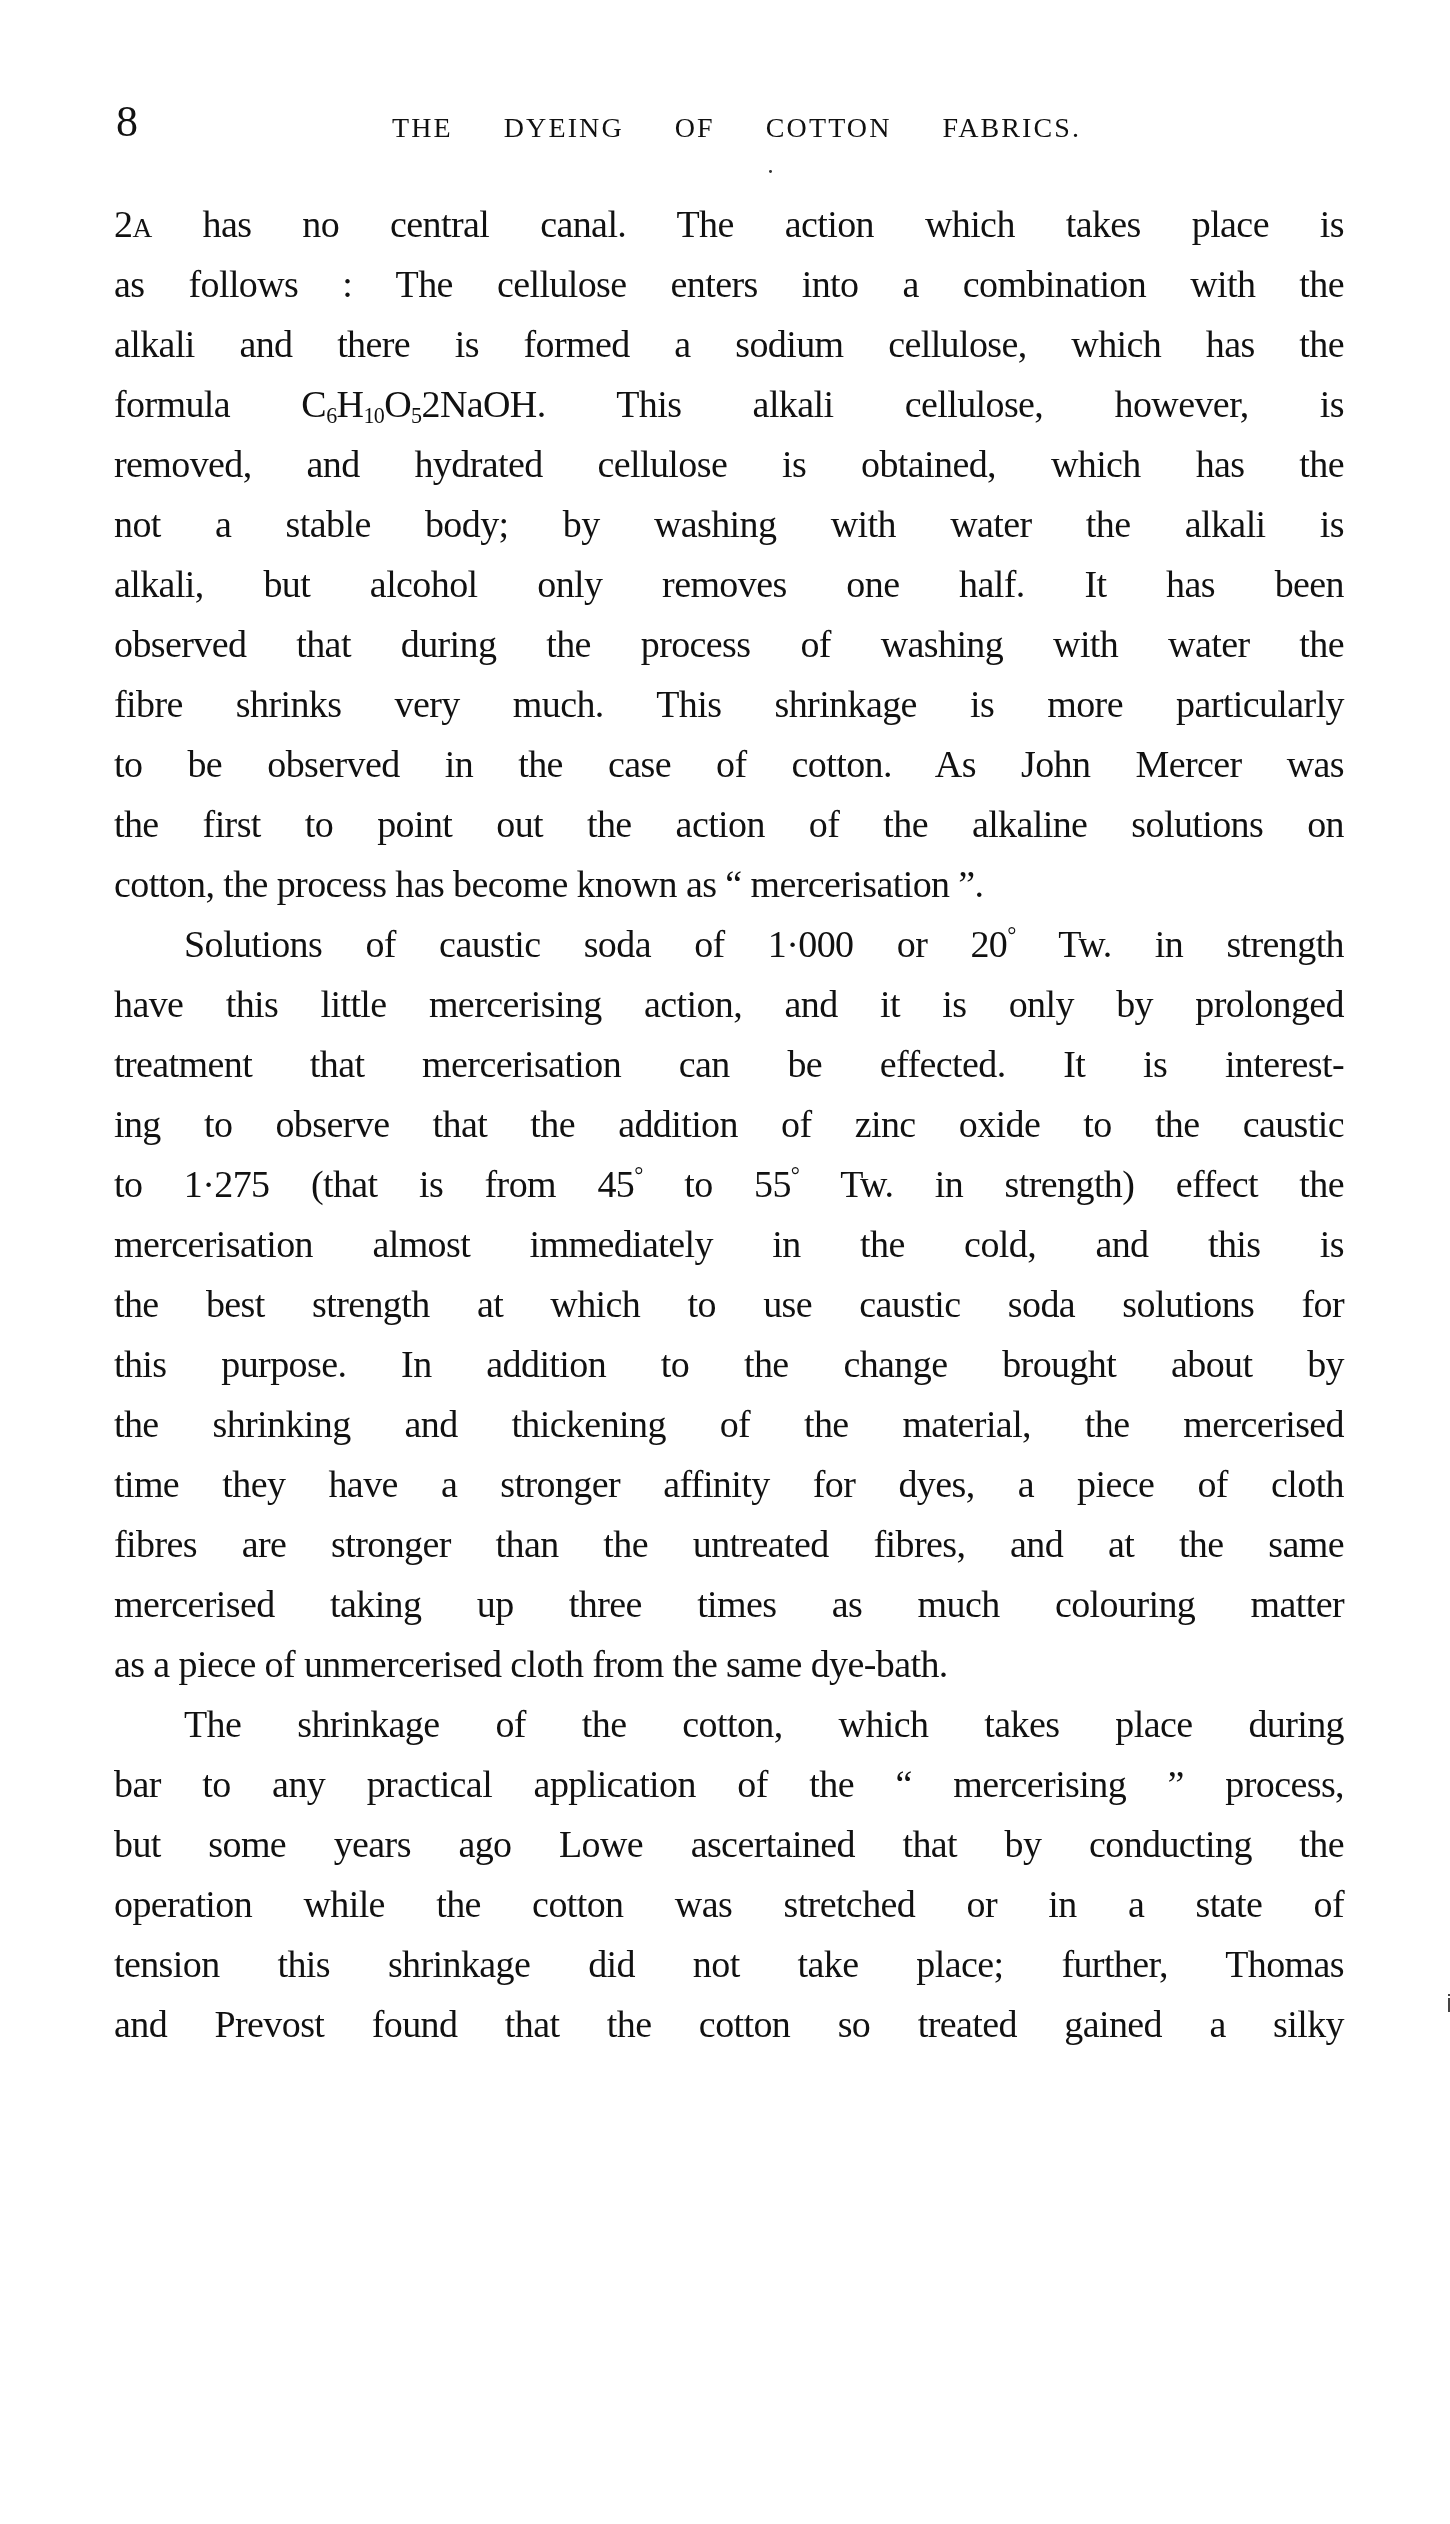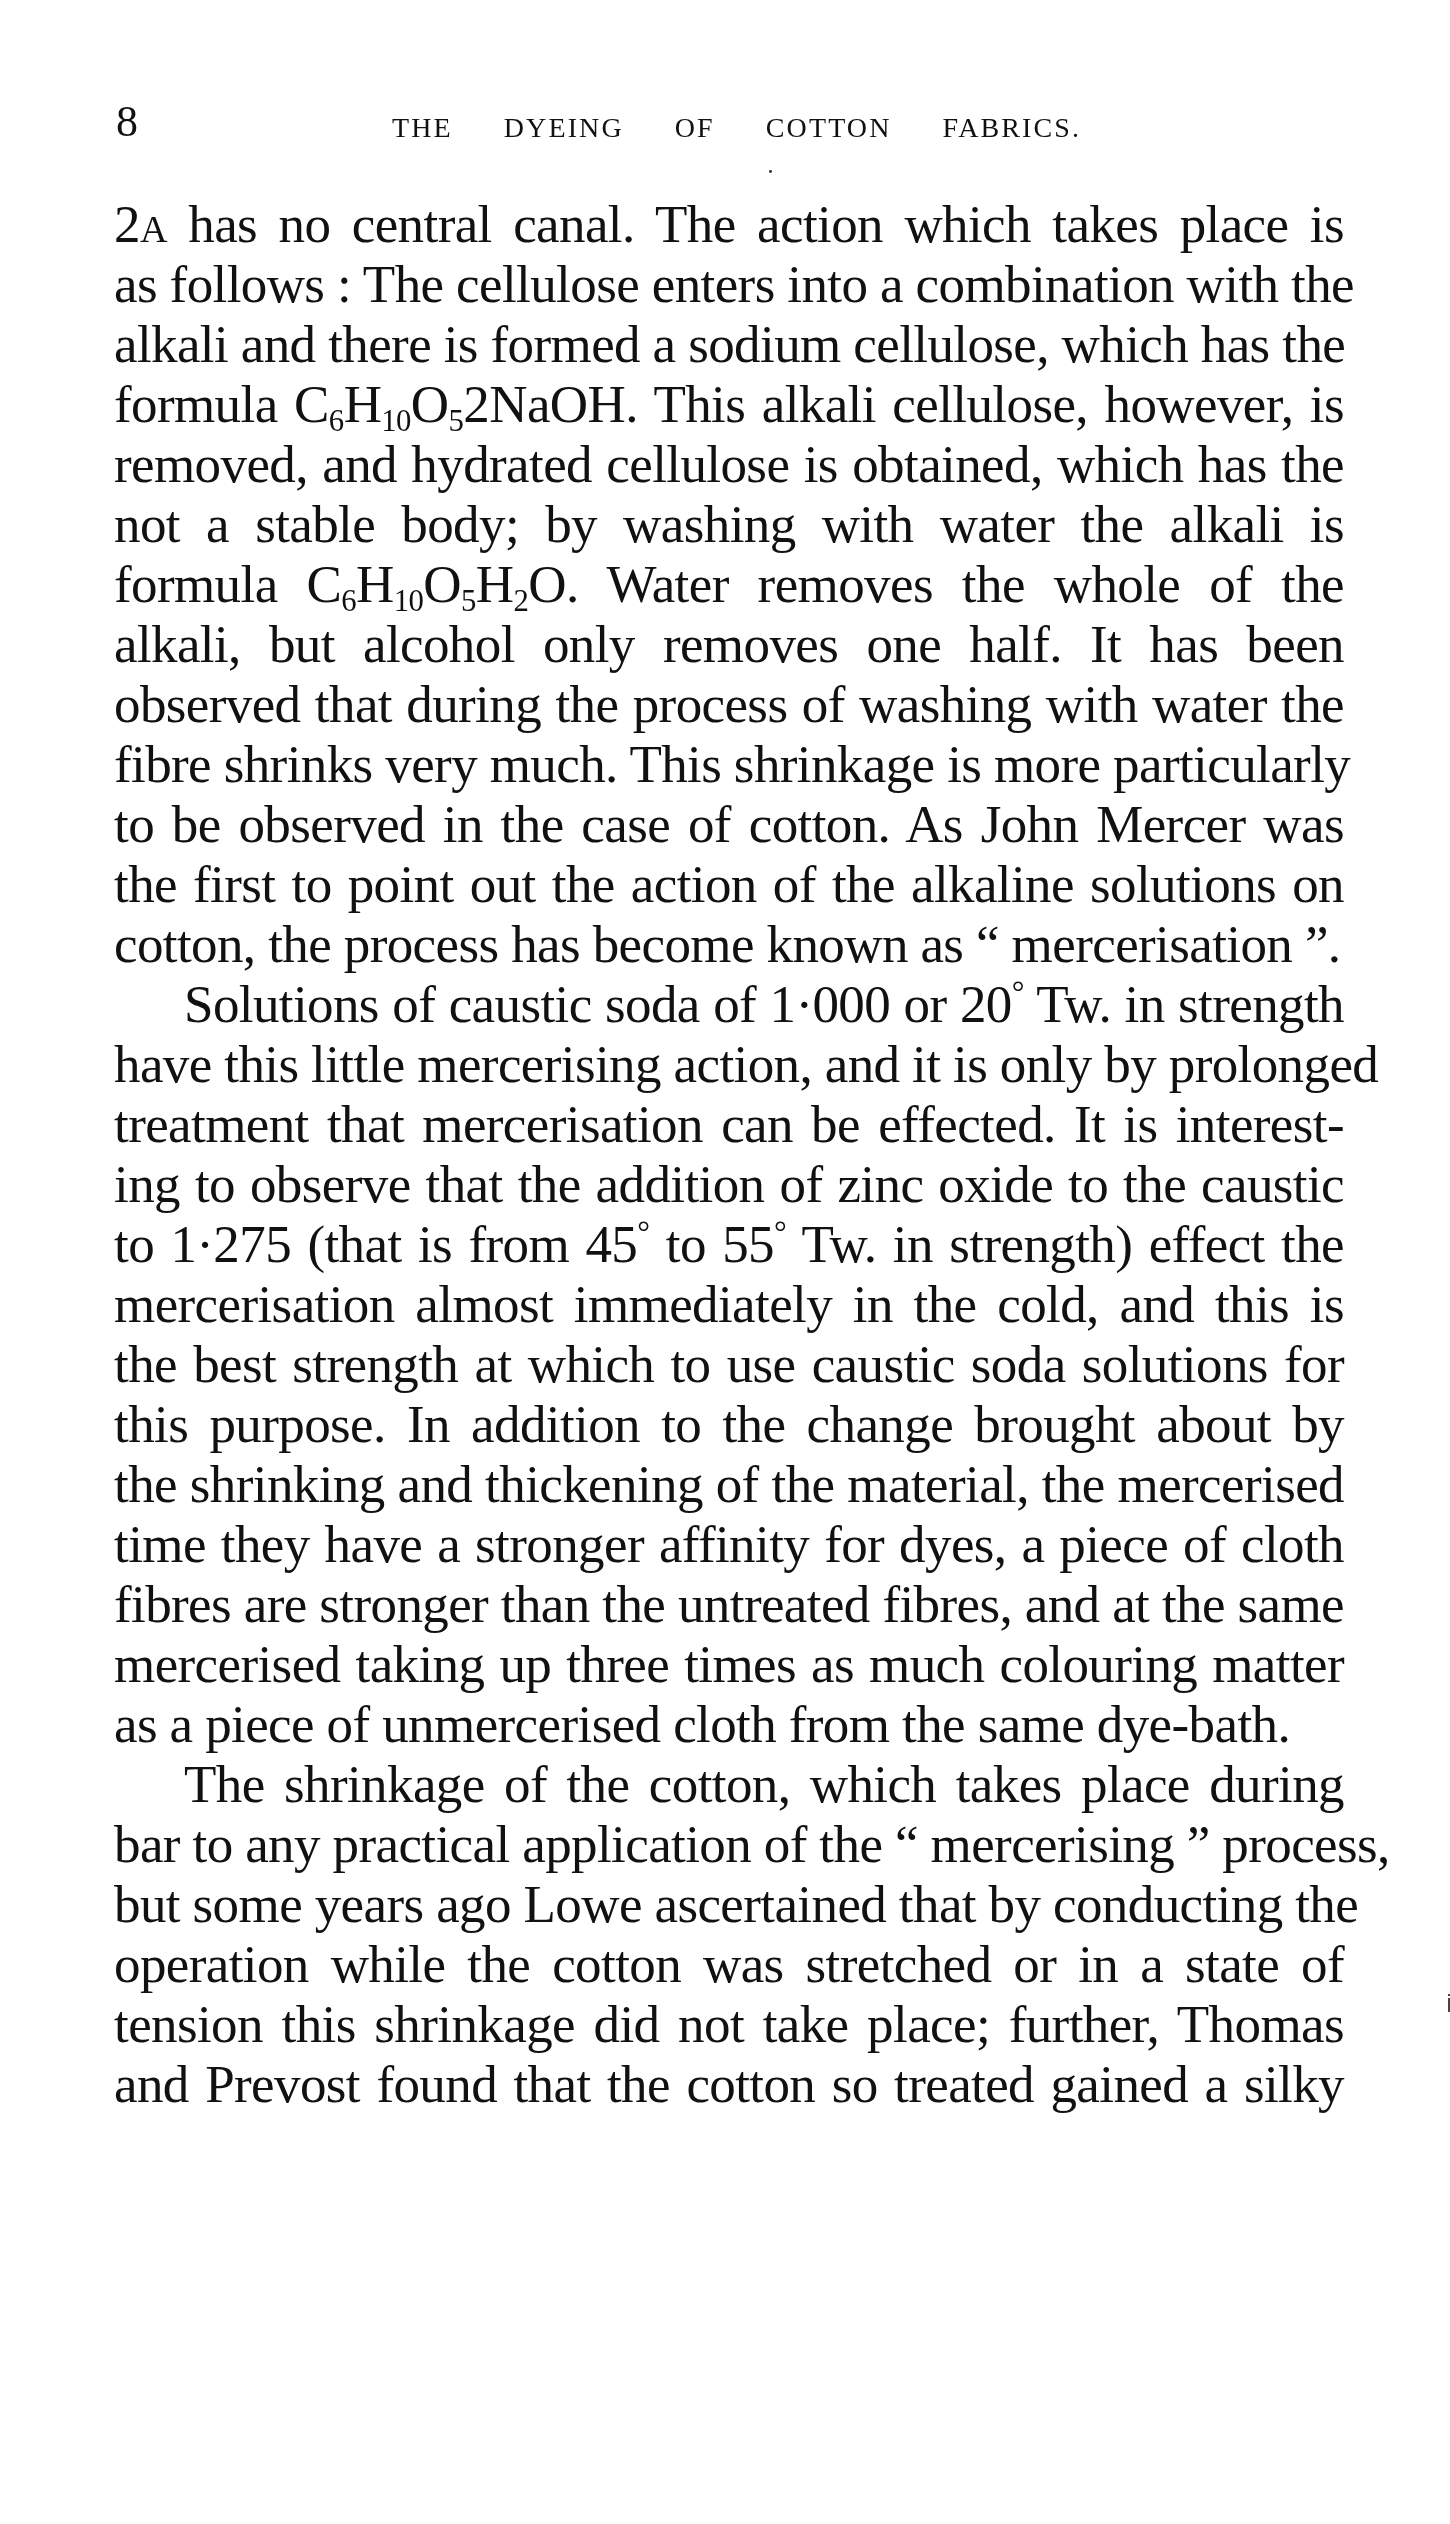--- a/index.html
+++ b/index.html
@@ -3,21 +3,21 @@
 <meta charset="utf-8">
 <style>
   html, body { margin: 0; padding: 0; background: #ffffff; }
   body { width: 1451px; height: 2525px; position: relative; overflow: hidden; color: #111111;
          font-family: "Liberation Serif", "DejaVu Serif", serif; }
   .page-number { position: absolute; left: 116px; top: 100px; font-size: 44px; line-height: 44px; }
   .running-head { position: absolute; left: 392px; top: 108px; width: 689px; font-size: 28px; line-height: 39px;
                   letter-spacing: 2.1px; text-align: justify; text-align-last: justify; transform: scaleY(1.0); }
   .head-dot { position: absolute; left: 769px; top: 170px; width: 2.9px; height: 2.9px; background: #333; border-radius: 50%; }
   .body { position: absolute; left: 114px; top: 194px; width: 1230px; }
-  .line { height: 60px; font-size: 53px; line-height: 60px; white-space: nowrap; overflow: visible;
+  .line { height: 60px; font-size: 38px; line-height: 60px; white-space: nowrap; overflow: visible;
           text-align: justify; text-align-last: justify; letter-spacing: -0.6px; }
   .line.indent { padding-left: 70px; }
   .line.end { text-align-last: left; }
   .sc { font-size: 0.72em; }
   sub { font-size: 0.58em; vertical-align: -0.28em; line-height: 0; }
   sup { font-size: 0.6em; vertical-align: 0.6em; line-height: 0; }
   .edge-mark { position: absolute; left: 1448px; top: 1998px; width: 1.9px; height: 13.5px; background: #444; }
   .edge-dot { position: absolute; left: 1448px; top: 1994px; width: 1.9px; height: 1.9px; background: #444; }
 </style>
 </head>
@@ -28,21 +28,20 @@
   <div class="running-head">THE DYEING OF COTTON FABRICS.</div>
   <div class="head-dot"></div>
 
   <div class="body" id="body-text">
       <div class="line"><span>2</span><span class="sc">A</span><span> has no central canal.  The action which takes place is</span></div>
       <div class="line"><span>as follows : The cellulose enters into a combination with the</span></div>
       <div class="line"><span>alkali and there is formed a sodium cellulose, which has the</span></div>
       <div class="line"><span>formula C</span><sub>6</sub><span>H</span><sub>10</sub><span>O</span><sub>5</sub><span>2NaOH.  This alkali cellulose, however, is</span></div>
       <div class="line"><span>removed, and hydrated cellulose is obtained, which has the</span></div>
       <div class="line"><span>not a stable body; by washing with water the alkali is</span></div>
-      <div class="line"><span>formula C</span><sub>6</sub><span>H</span><sub>10</sub><span>O</span><sub>5</sub><span>H</span><sub>2</sub><span>O.  Water removes the whole of the</span></div>
       <div class="line"><span>alkali, but alcohol only removes one half.  It has been</span></div>
       <div class="line"><span>observed that during the process of washing with water the</span></div>
       <div class="line"><span>fibre shrinks very much.  This shrinkage is more particularly</span></div>
       <div class="line"><span>to be observed in the case of cotton.  As John Mercer was</span></div>
       <div class="line"><span>the first to point out the action of the alkaline solutions on</span></div>
       <div class="line end"><span>cotton, the process has become known as “ mercerisation ”.</span></div>
       <div class="line indent"><span>Solutions of caustic soda of 1·000 or 20</span><sup>°</sup><span> Tw. in strength</span></div>
       <div class="line"><span>have this little mercerising action, and it is only by prolonged</span></div>
       <div class="line"><span>treatment that mercerisation can be effected.  It is interest-</span></div>
       <div class="line"><span>ing to observe that the addition of zinc oxide to the caustic</span></div>

